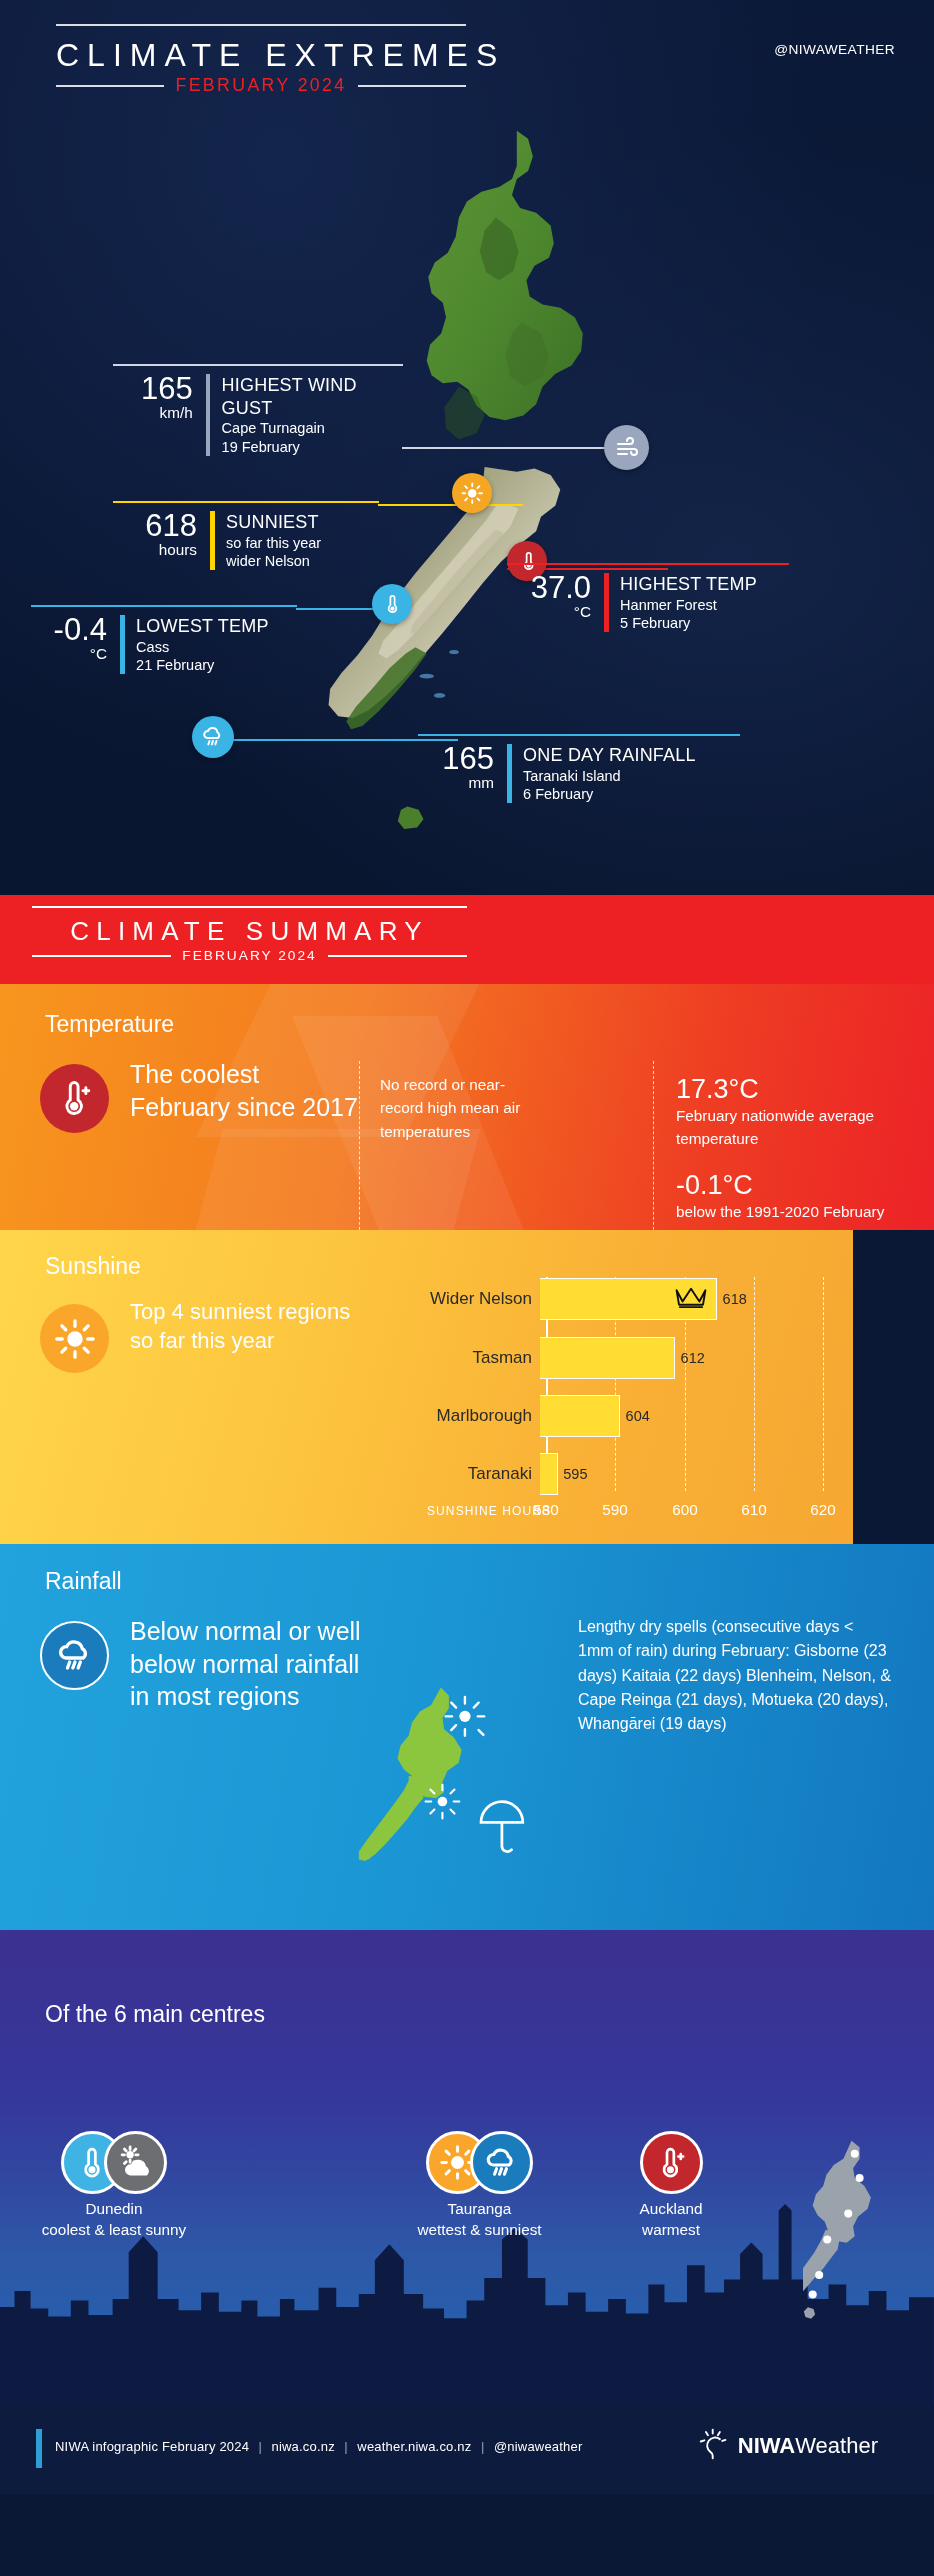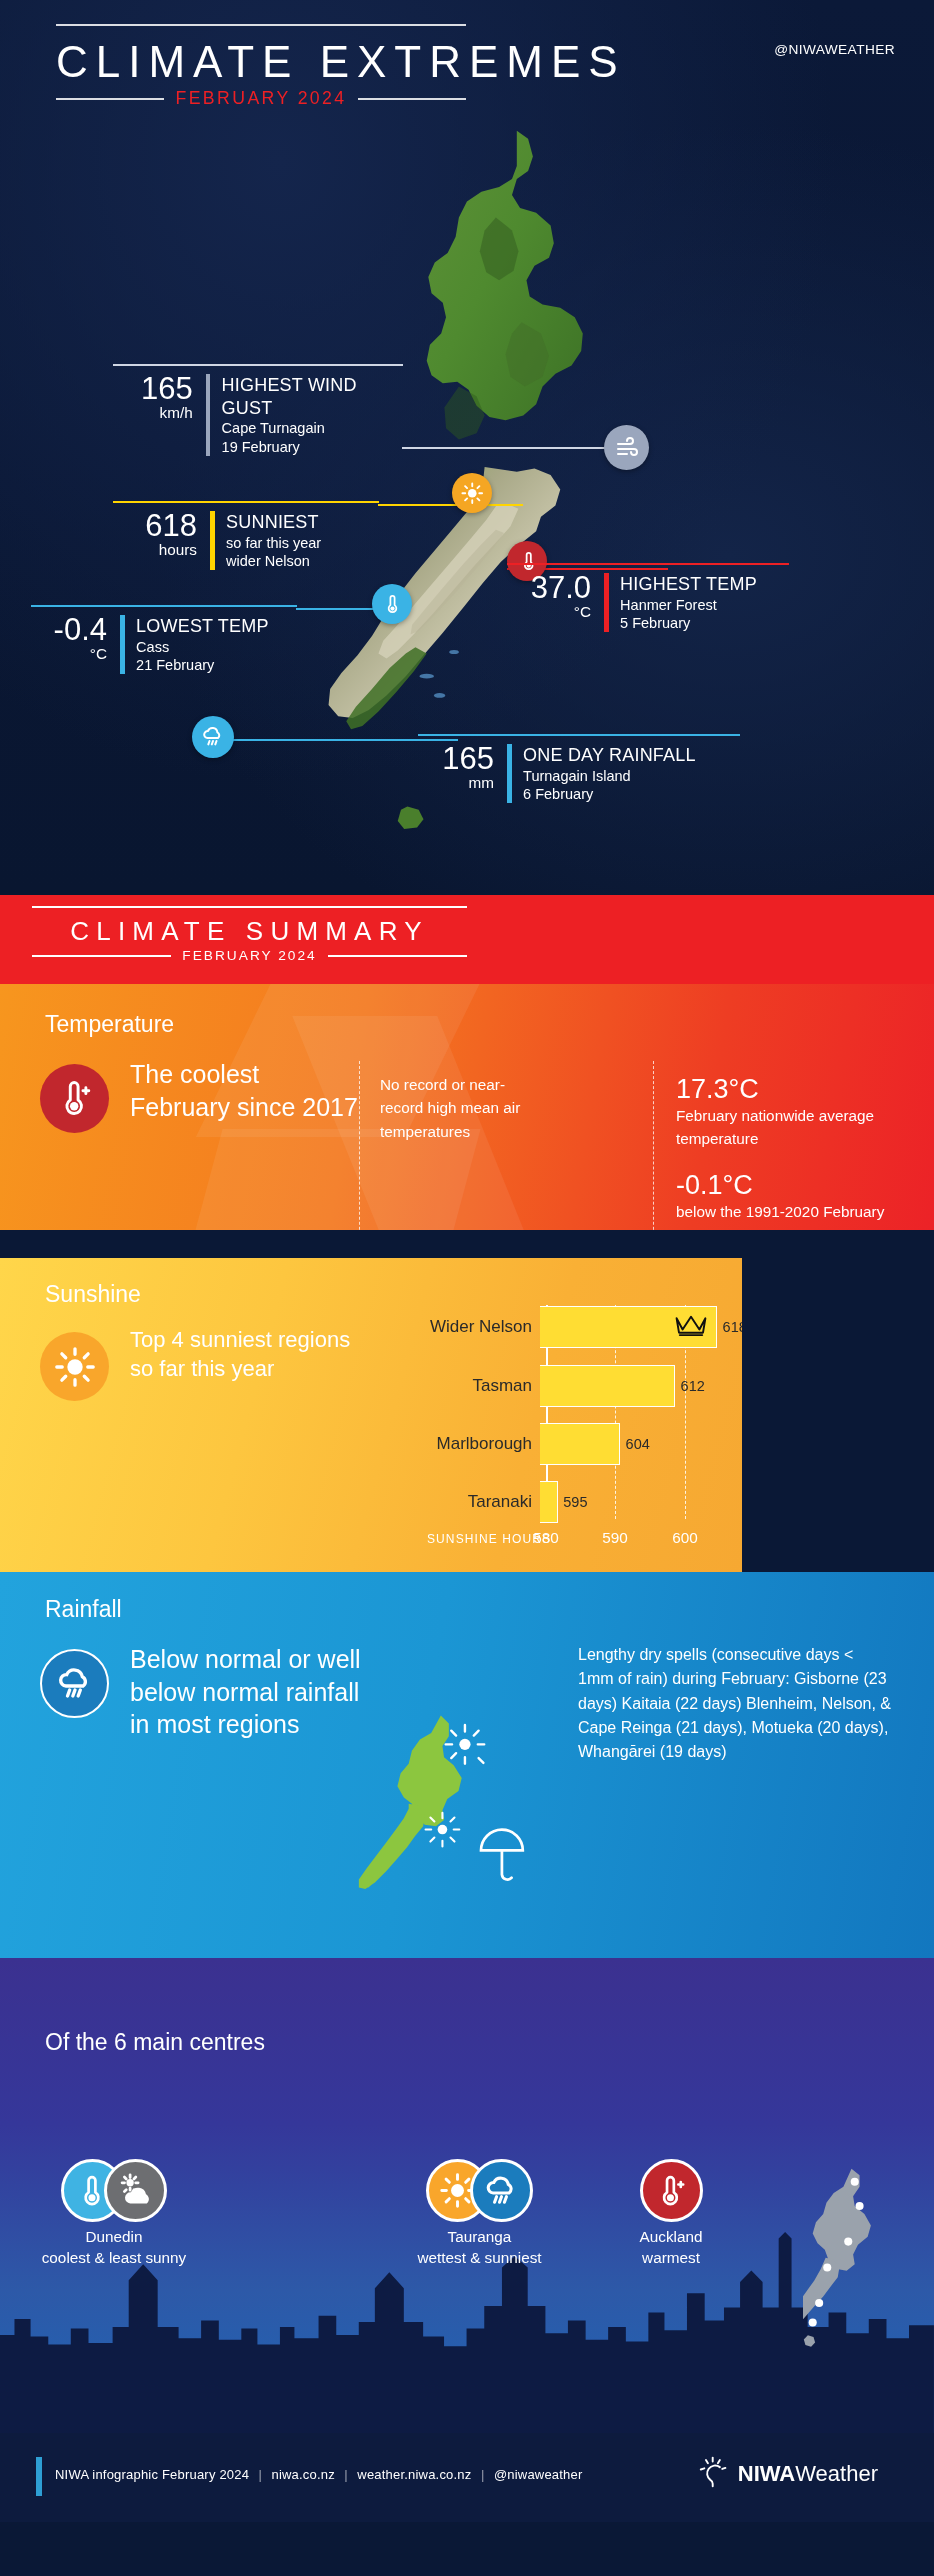--- a/index.html
+++ b/index.html
@@ -15,21 +15,21 @@
     position:relative; width:934px; height:895px;
     background:
       radial-gradient(ellipse at 30% 18%, #14254c 0%, rgba(10,24,54,0) 60%),
       radial-gradient(ellipse at 78% 62%, #132448 0%, rgba(10,24,54,0) 55%),
       linear-gradient(180deg,#0b1938 0%,#0a1734 50%,#091630 100%);
     overflow:hidden;
   }
   .hdr{ position:absolute; left:56px; top:24px; width:410px; }
   .hdr .rule{ height:1.6px; background:#ffffff; opacity:.85; }
   .hdr h1{
-    font-size:44px; font-weight:400; letter-spacing:8px;
+    font-size:32px; font-weight:400; letter-spacing:8px;
     text-align:right; padding:11.3px 0 1.6px 0; white-space:nowrap;
   }
   .hdr .subrow{ display:flex; align-items:center; gap:11.3px; }
   .hdr .subrow .l{ flex:1; height:1.6px; background:#ffffff; opacity:.85; }
   .hdr h2{
     font-size:17.7px; font-weight:400; letter-spacing:2.4px; color:#ed2024;
     white-space:nowrap;
   }
   .handle{
     position:absolute; right:39px; top:42px;
@@ -97,23 +97,23 @@
   .temp .bigstate{ font-size:25px; line-height:1.30; font-weight:400; }
   .divider-v{ position:absolute; width:0; border-left:1.6px dashed rgba(255,255,255,.75); }
   .temp .col2{ position:absolute; left:380px; top:89px; width:153px;
                font-size:15.3px; line-height:1.52; }
   .temp .col3{ position:absolute; left:676px; top:89px; width:233px; }
   .bignum{ font-size:27px; line-height:1.2; font-weight:400; }
   .smalltxt{ font-size:15.3px; line-height:1.5; }
 
   
   .sun{
-    position:relative; width:742px; height:314px;
+    position:relative; width:853px; height:314px;
     background:linear-gradient(105deg,#ffd64a 0%,#fdc63f 35%,#f9b035 70%,#f6a832 100%);
-    color:#fff; overflow:hidden;margin-top:28px;
+    color:#fff; overflow:hidden;
   }
   .sun .sect-title{ position:absolute; left:45px; top:22.5px; color:#fff; }
   .sun .iconrow{ position:absolute; left:40px; top:68px; display:flex; gap:21px; align-items:flex-start; }
   .sun .bigstate{ font-size:22px; line-height:1.30; }
 
   .chart{ position:absolute; left:427px; top:29px; width:467px; height:266px; }
   .chart .grid{ position:absolute; top:17.7px; bottom:34px;
                 border-left:1.6px dashed rgba(255,255,255,.85); }
   .chart .axisline{ position:absolute; left:119px; top:17.7px; bottom:34px;
                     width:1.6px; background:#ffffff; }
@@ -331,21 +331,21 @@
   <div class="co co-rain">
     <div class="topline cl-blue"></div>
     <div class="body">
       <div class="valwrap" style="width:89px;">
         <div class="val">165</div>
         <div class="unit">mm</div>
       </div>
       <div class="bar b-blue"></div>
       <div class="txt">
         <div class="t1">ONE DAY RAINFALL</div>
-        <div class="t2">Turnagain Island</div>
+        <div class="t2">Taranaki Island</div>
         <div class="t3">6 February</div>
       </div>
     </div>
   </div>
 </div>
 
 <div class="sumhdr">
   <div class="inner">
     <div class="rule"></div>
     <h1>CLIMATE SUMMARY</h1>

